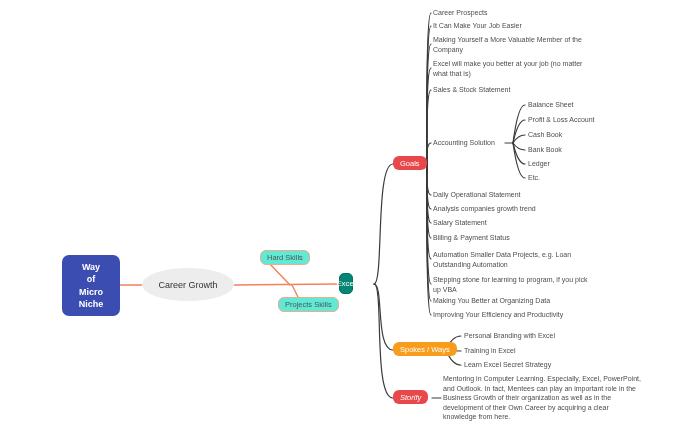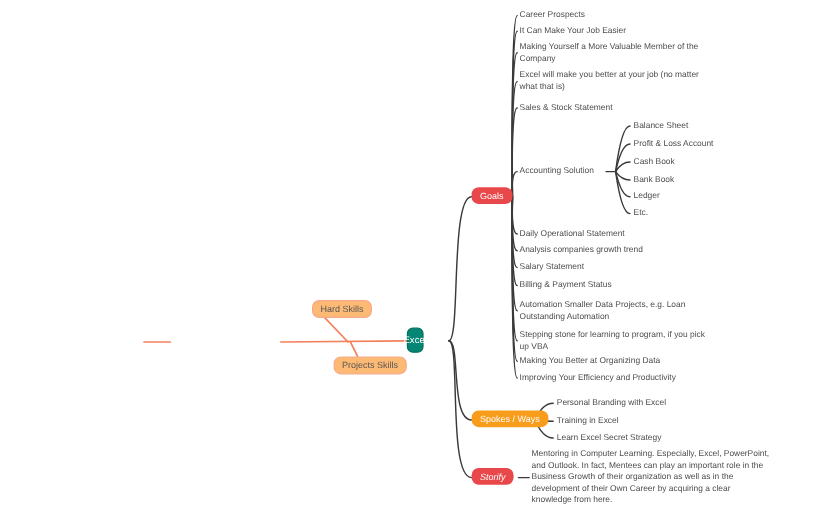--- a/index.html
+++ b/index.html
@@ -25,21 +25,21 @@
     text-align:center;
   }
   .node.central{
     left:142px;top:268px;width:92px;height:33px;
     background:var(--central-fill,#ededed);
     border-radius:50%;
     color:var(--central-text,#333333);font-size:9px;
     display:flex;align-items:center;justify-content:center;
   }
   .node.skill{
-    background:#fdba74;
+    background:#5eead4;
     border:1px solid var(--skill-border,#f5a98b);
     border-radius:6px;
     color:var(--skill-text,#555555);
     font-size:7.5px;padding:2px 6px;white-space:nowrap;
   }
   .node.excel{
     left:339px;top:273px;width:14px;height:21px;
     background:var(--excel-fill,#058674);
     border:1px solid #03705f;
     border-radius:5px;color:#fff;font-size:8px;
@@ -101,21 +101,28 @@
       <path d="M513 143 Q518 178 525 178"></path>
 
       <path d="M446 350 Q452 336 461 336"></path>
       <path d="M446 350 Q452 351 461 351"></path>
       <path d="M446 350 Q452 365 461 365"></path>
 
       <path d="M432 398 L441 398"></path>
     </g>
   </svg>
 
+  <div class="node root">
+    <div>Way</div>
+    <div>of</div>
+    <div>Micro</div>
+    <div>Niche</div>
+  </div>
 
+  <div class="node central">Career Growth</div>
 
   <div class="node skill" style="left:260px;top:250px">Hard Skills</div>
   <div class="node skill" style="left:278px;top:297px">Projects Skills</div>
 
   <div class="node excel">Excel</div>
   <div class="node pill goals">Goals</div>
   <div class="node pill spokes">Spokes / Ways</div>
   <div class="node pill storify">Storify</div>
 
   <div class="leaf" style="left:433px;top:13px">Career Prospects</div>

